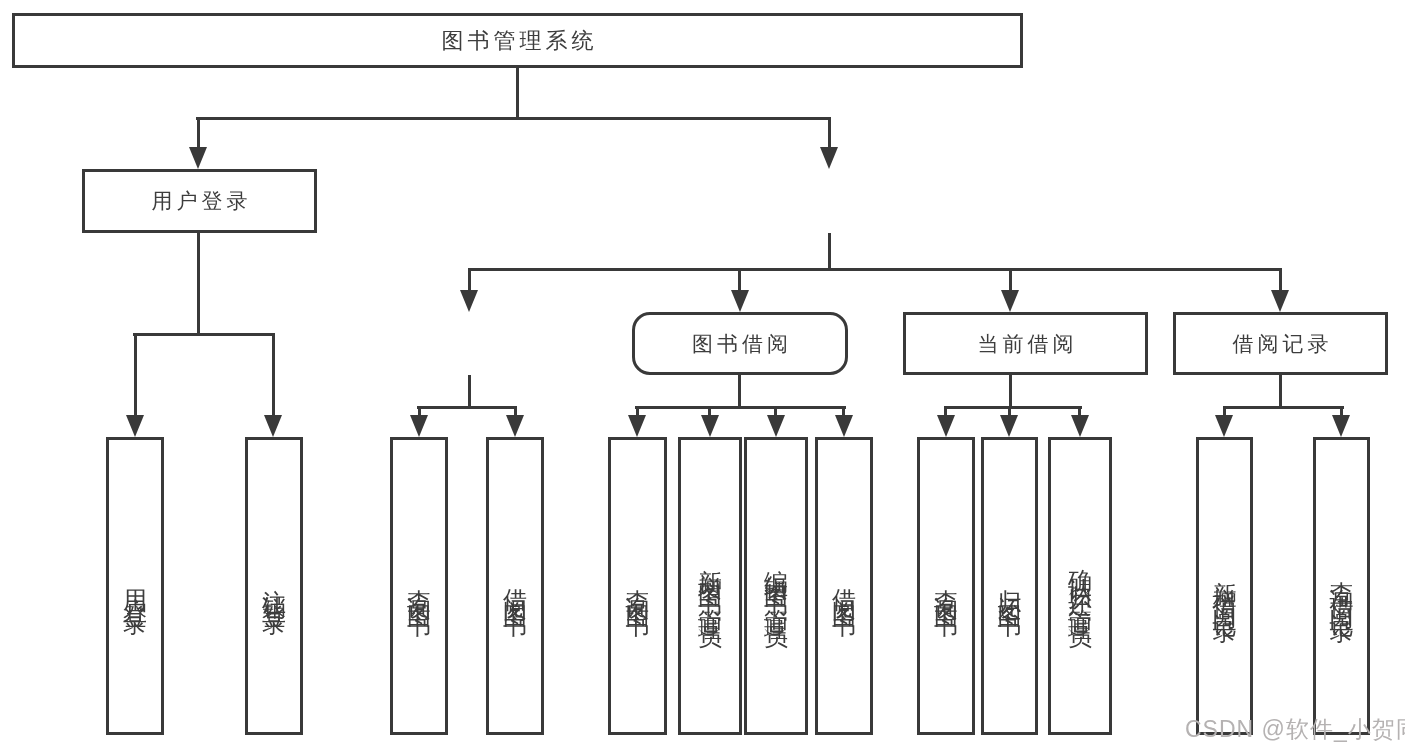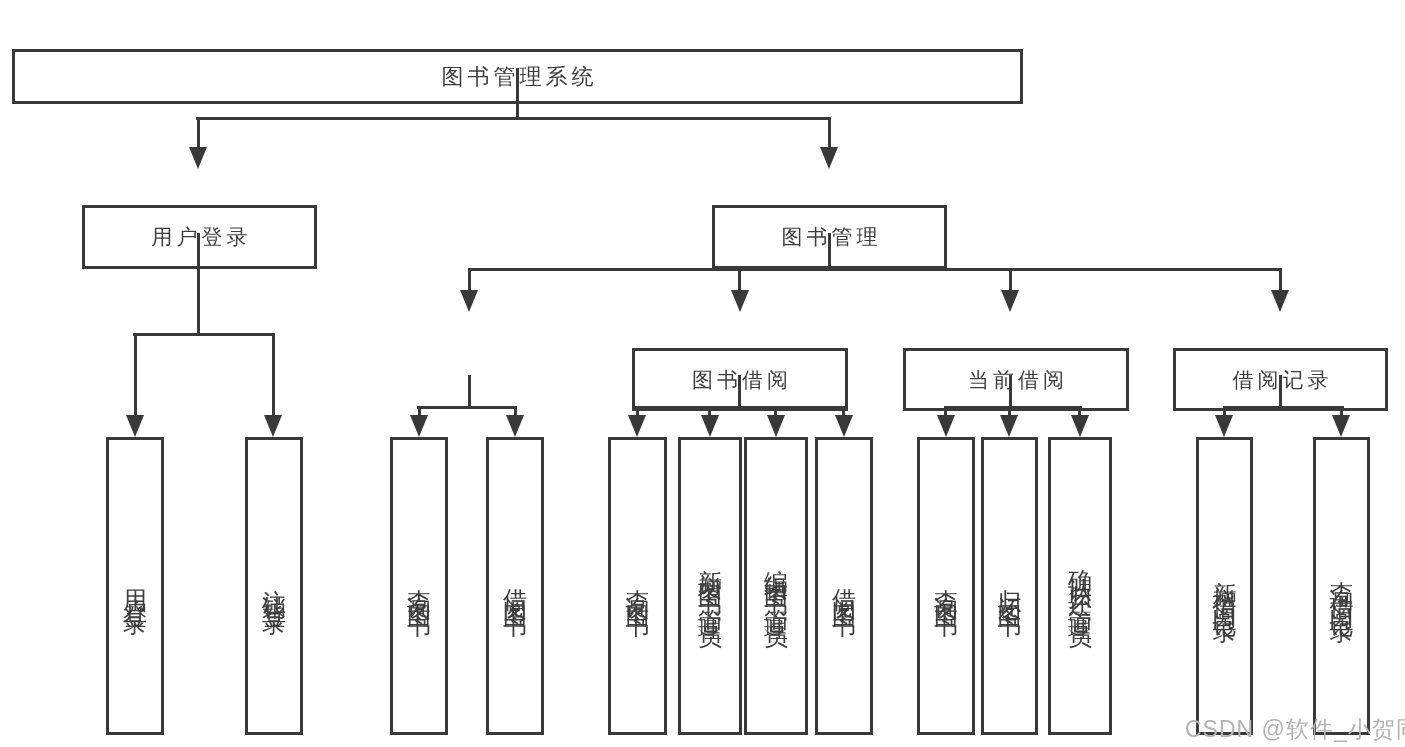--- a/index.html
+++ b/index.html
@@ -6,21 +6,21 @@
   .canvas {
     position:relative; width:1405px; height:747px; background:var(--bg,#ffffff);
     font-family:"Liberation Sans","DejaVu Sans",sans-serif; overflow:hidden;
   }
   .box {
     position:absolute; box-sizing:border-box;
     border:3px solid var(--line,#393939); background:#ffffff;
     display:flex; align-items:center; justify-content:center;
     color:var(--text,#3d3d3d);
   }
-  .box.h { font-size:21px; letter-spacing:4px; text-indent:4px; white-space:nowrap;margin-top:36px; }
+  .box.h { font-size:21px; letter-spacing:4px; text-indent:4px; white-space:nowrap; }
   .box.root { font-size:22px; }
   .box.v {
     writing-mode:vertical-rl; text-orientation:upright;
     font-size:24px; letter-spacing:8px; line-height:1;
   }
   .hline { position:absolute; height:3px; background:var(--line,#393939); }
   .vline { position:absolute; width:3px;  background:var(--line,#393939); }
   .arrow {
     position:absolute; width:0; height:0;
     border-left:9px solid transparent; border-right:9px solid transparent;
@@ -39,42 +39,41 @@
   <div class="box h root" style="left:12px;top:13px;width:1011px;height:55px;">图书管理系统</div>
 
   <div class="vline" style="left:516px;top:68px;height:52px;"></div>
   <div class="hline" style="left:196px;top:117px;width:635px;"></div>
   <div class="vline" style="left:197px;top:117px;height:31px;"></div>
   <div class="arrow" style="left:189px;top:147px;"></div>
   <div class="vline" style="left:828px;top:117px;height:31px;"></div>
   <div class="arrow" style="left:820px;top:147px;"></div>
 
   <div class="box h" style="left:82px;top:169px;width:235px;height:64px;">用户登录</div>
-  <div class="box h" style="left:712px;top:169px;width:235px;height:64px;">图书管理</div>
 
   <div class="vline" style="left:197px;top:233px;height:103px;"></div>
   <div class="hline" style="left:133px;top:333px;width:142px;"></div>
   <div class="vline" style="left:134px;top:333px;height:84px;"></div>
   <div class="arrow" style="left:126px;top:415px;"></div>
   <div class="vline" style="left:272px;top:333px;height:84px;"></div>
   <div class="arrow" style="left:264px;top:415px;"></div>
 
   <div class="vline" style="left:828px;top:233px;height:38px;"></div>
   <div class="hline" style="left:468px;top:268px;width:814px;"></div>
   <div class="vline" style="left:468px;top:268px;height:26px;"></div>
   <div class="arrow" style="left:460px;top:290px;"></div>
   <div class="vline" style="left:738px;top:268px;height:26px;"></div>
   <div class="arrow" style="left:731px;top:290px;"></div>
   <div class="vline" style="left:1009px;top:268px;height:26px;"></div>
   <div class="arrow" style="left:1001px;top:290px;"></div>
   <div class="vline" style="left:1279px;top:268px;height:26px;"></div>
   <div class="arrow" style="left:1271px;top:290px;"></div>
 
-  <div class="box h" style="left:632px;top:312px;width:216px;height:63px;">图书借阅</div>
-  <div class="box h" style="left:903px;top:312px;width:226px;height:63px;">当前借阅</div>
+  <div class="box h" style="left:632px;top:312px;width:216px;height:63px;border-radius:18px;">图书借阅</div>
+  <div class="box h" style="left:903px;top:312px;width:245px;height:63px;">当前借阅</div>
   <div class="box h" style="left:1173px;top:312px;width:215px;height:63px;">借阅记录</div>
 
   <div class="vline" style="left:468px;top:375px;height:34px;"></div>
   <div class="hline" style="left:417px;top:406px;width:100px;"></div>
   <div class="vline" style="left:418px;top:406px;height:11px;"></div>
   <div class="arrow" style="left:410px;top:415px;"></div>
   <div class="vline" style="left:514px;top:406px;height:11px;"></div>
   <div class="arrow" style="left:506px;top:415px;"></div>
 
   <div class="vline" style="left:738px;top:375px;height:34px;"></div>

